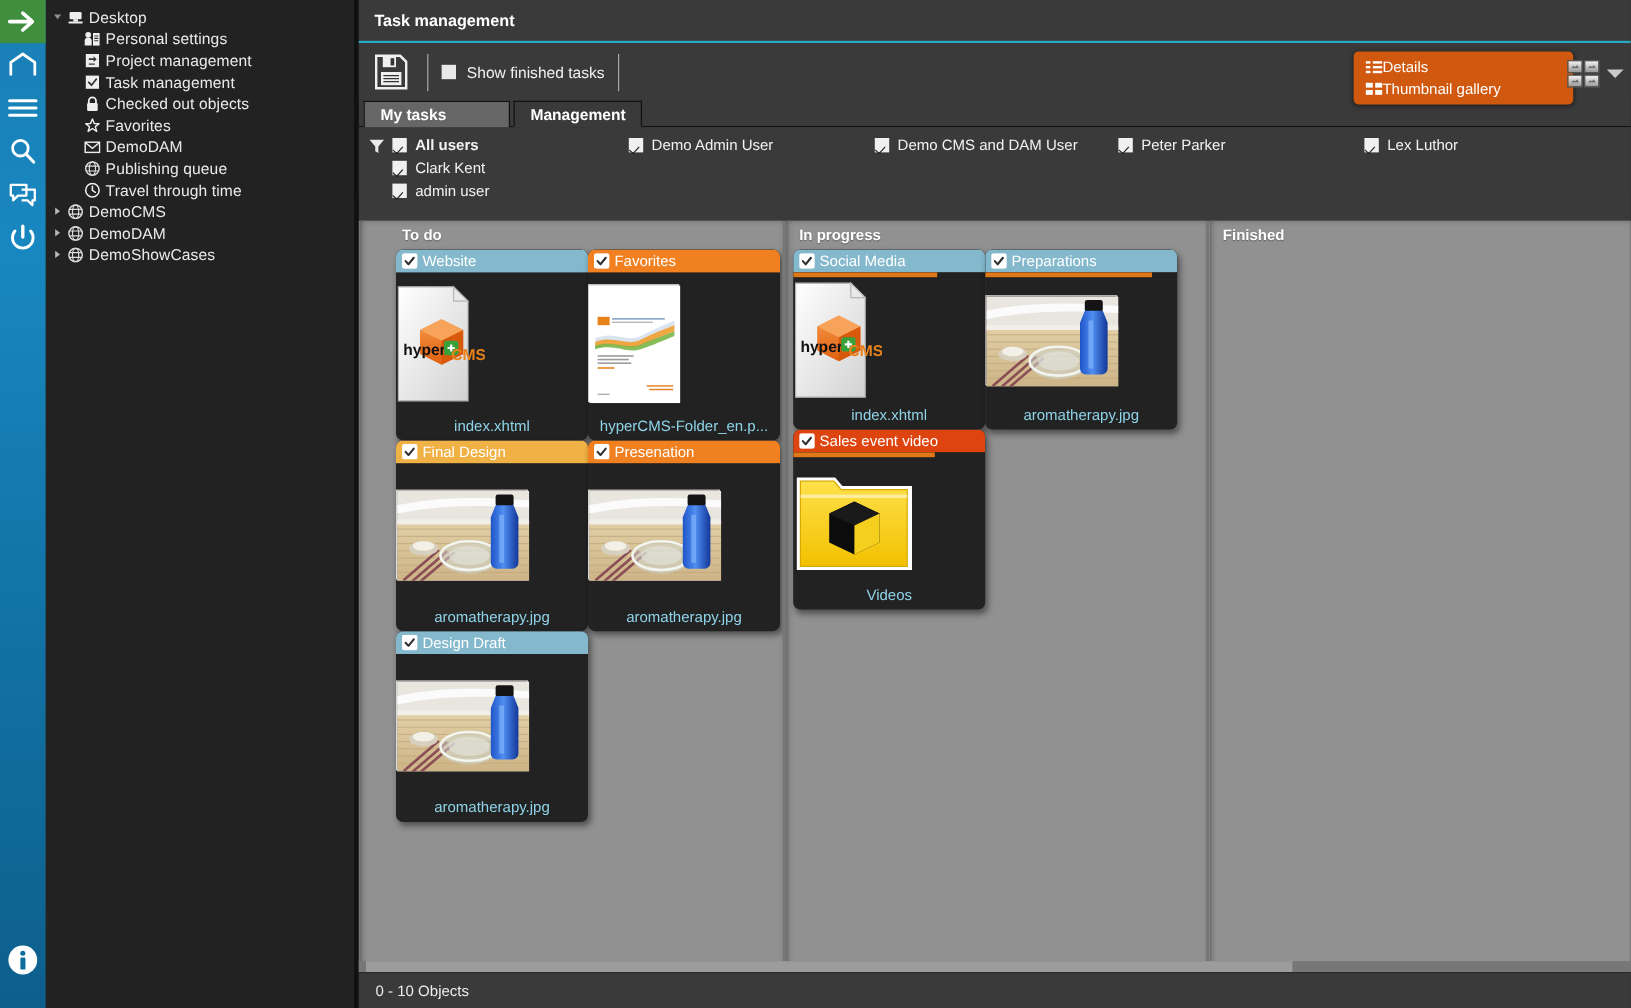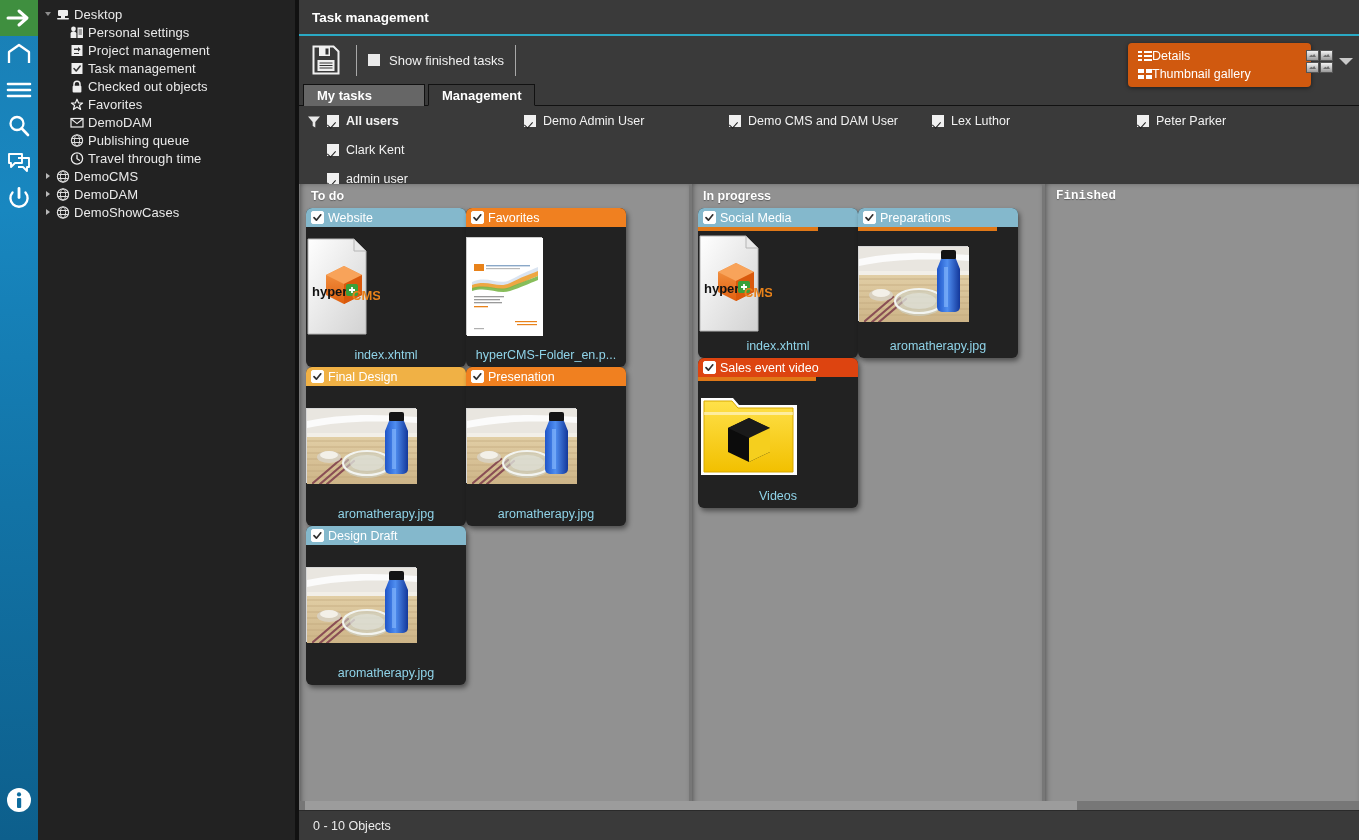--- a/index.html
+++ b/index.html
@@ -115,21 +115,21 @@
 
   
   .filterbar {
     background: #3a3a3a; padding: 6px 0 8px 8px;
     display: flex; align-items: flex-start;
     position: relative;
     height: 58px;
   }
   .funnel { width: 20px; flex: 0 0 20px; padding-top: 3px; }
   .usercols { display:flex; flex: 1 1 auto; }
-  .ucol { display:flex; flex-direction: column; gap: 12px; }
+  .ucol { display:flex; flex-direction: column; gap: 2px; }
   .ucol.c1 { width: 197px; }
   .ucol.c2 { width: 205px; }
   .ucol.c3 { width: 203px; }
   .ucol.c4 { width: 205px; }
   .uitem { display:flex; align-items:center; gap: 7px; height: 17px; color: #f2f2f2; font-size: 12.5px; white-space: nowrap; }
   .uitem.bold { font-weight: bold; }
   .cbx {
     width: 12px; height: 12px; flex:0 0 12px;
     background: #f0f0f0; position: relative;
   }
@@ -145,23 +145,23 @@
     background: #777777;
     display: flex; gap: 3px;
     padding-left: 1px;
   }
   .col {
     background: #919191;
     position: relative;
     overflow: hidden;
     box-shadow: inset 2px 0 6px -2px rgba(0,0,0,.55);
   }
-  .col.todo { width: 389px; }
+  .col.todo { width: 352px; padding-left: 24px; }
   .col.prog { width: 350px; }
-  .col.fin  { flex: 1 1 auto; font-family: Liberation Mono, monospace; }
+  .col.fin  { flex: 1 1 auto; }
   .col-title {
     font-size: 12.5px; font-weight: bold; color: #ffffff;
     padding: 5px 0 5px 11px;
     text-shadow: 0 1px 1px rgba(0,0,0,.35);
   }
   .cards { display:flex; flex-wrap: wrap; padding: 0 0 0 6px; align-content: flex-start; }
 
   .card {
     width: 160px;
     background: #222222;
@@ -523,27 +523,27 @@
           </div>
           <div class="ucol c3">
             <div class="uitem">
               <span class="cbx"></span>
               <span>Demo CMS and DAM User</span>
             </div>
           </div>
           <div class="ucol c4">
             <div class="uitem">
               <span class="cbx"></span>
-              <span>Lex Luthor</span>
+              <span>Peter Parker</span>
             </div>
           </div>
           <div class="ucol c4">
             <div class="uitem">
               <span class="cbx"></span>
-              <span>Peter Parker</span>
+              <span>Lex Luthor</span>
             </div>
           </div>
         </div>
     </div>
 
     <div class="board">
       <div class="col todo">
         <div class="col-title">To do</div>
         <div class="cards" id="cards-0">
             <div class="card">

